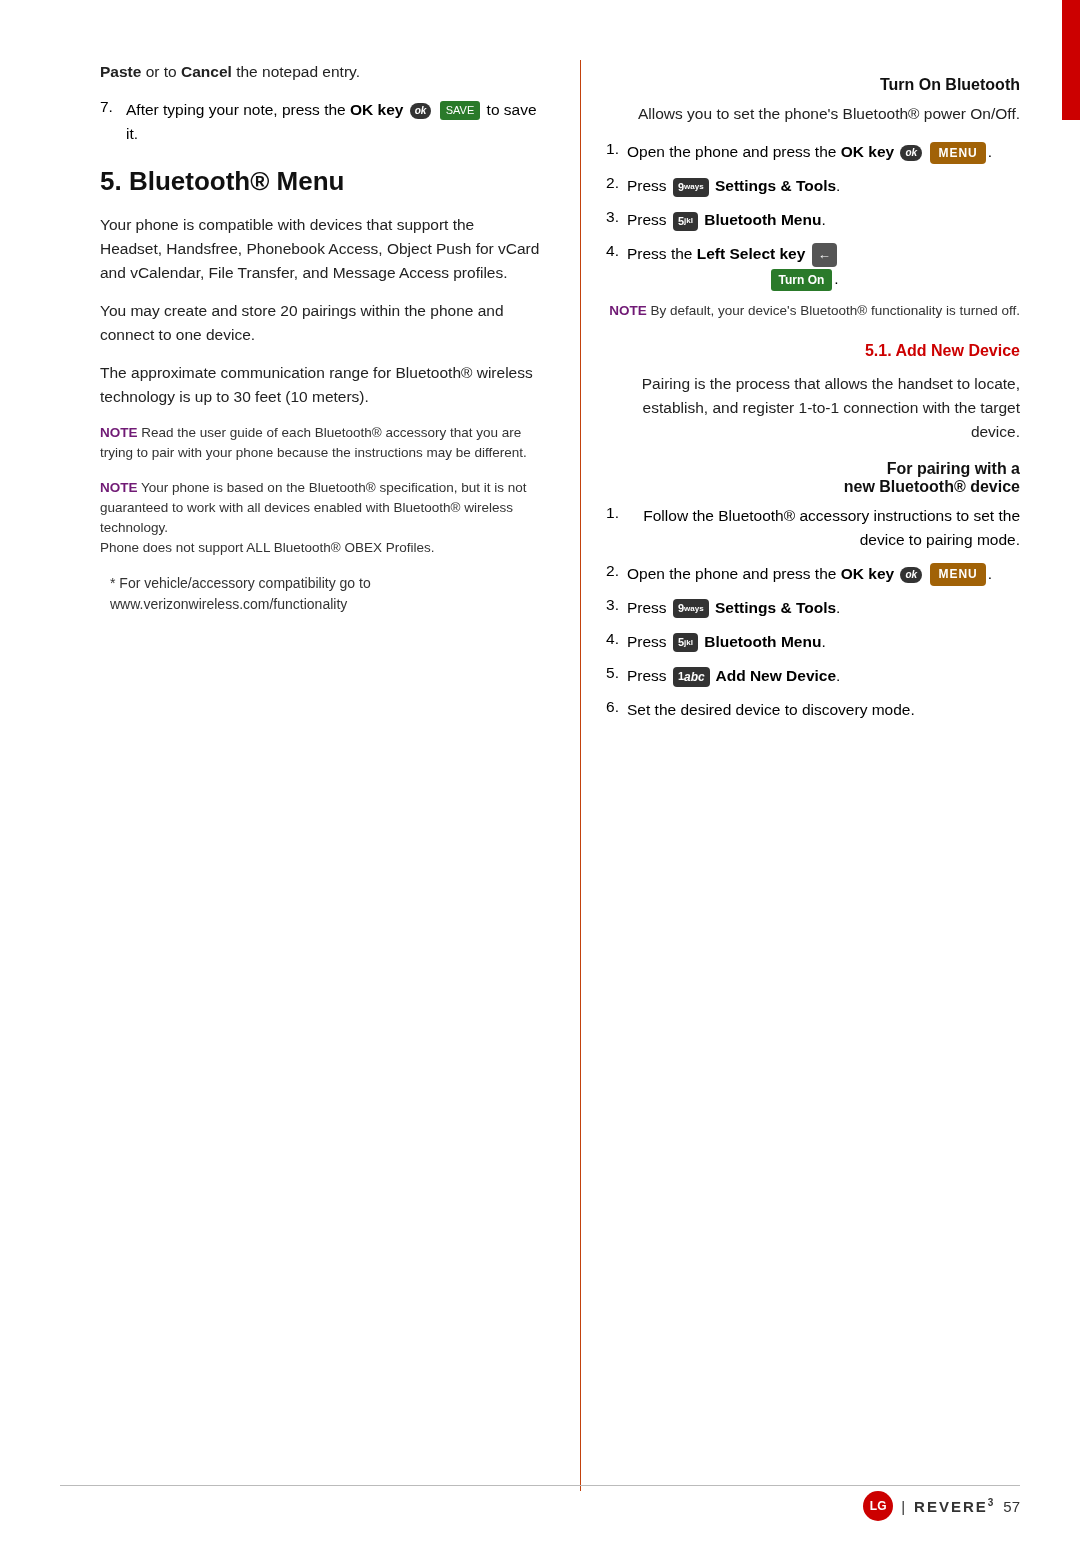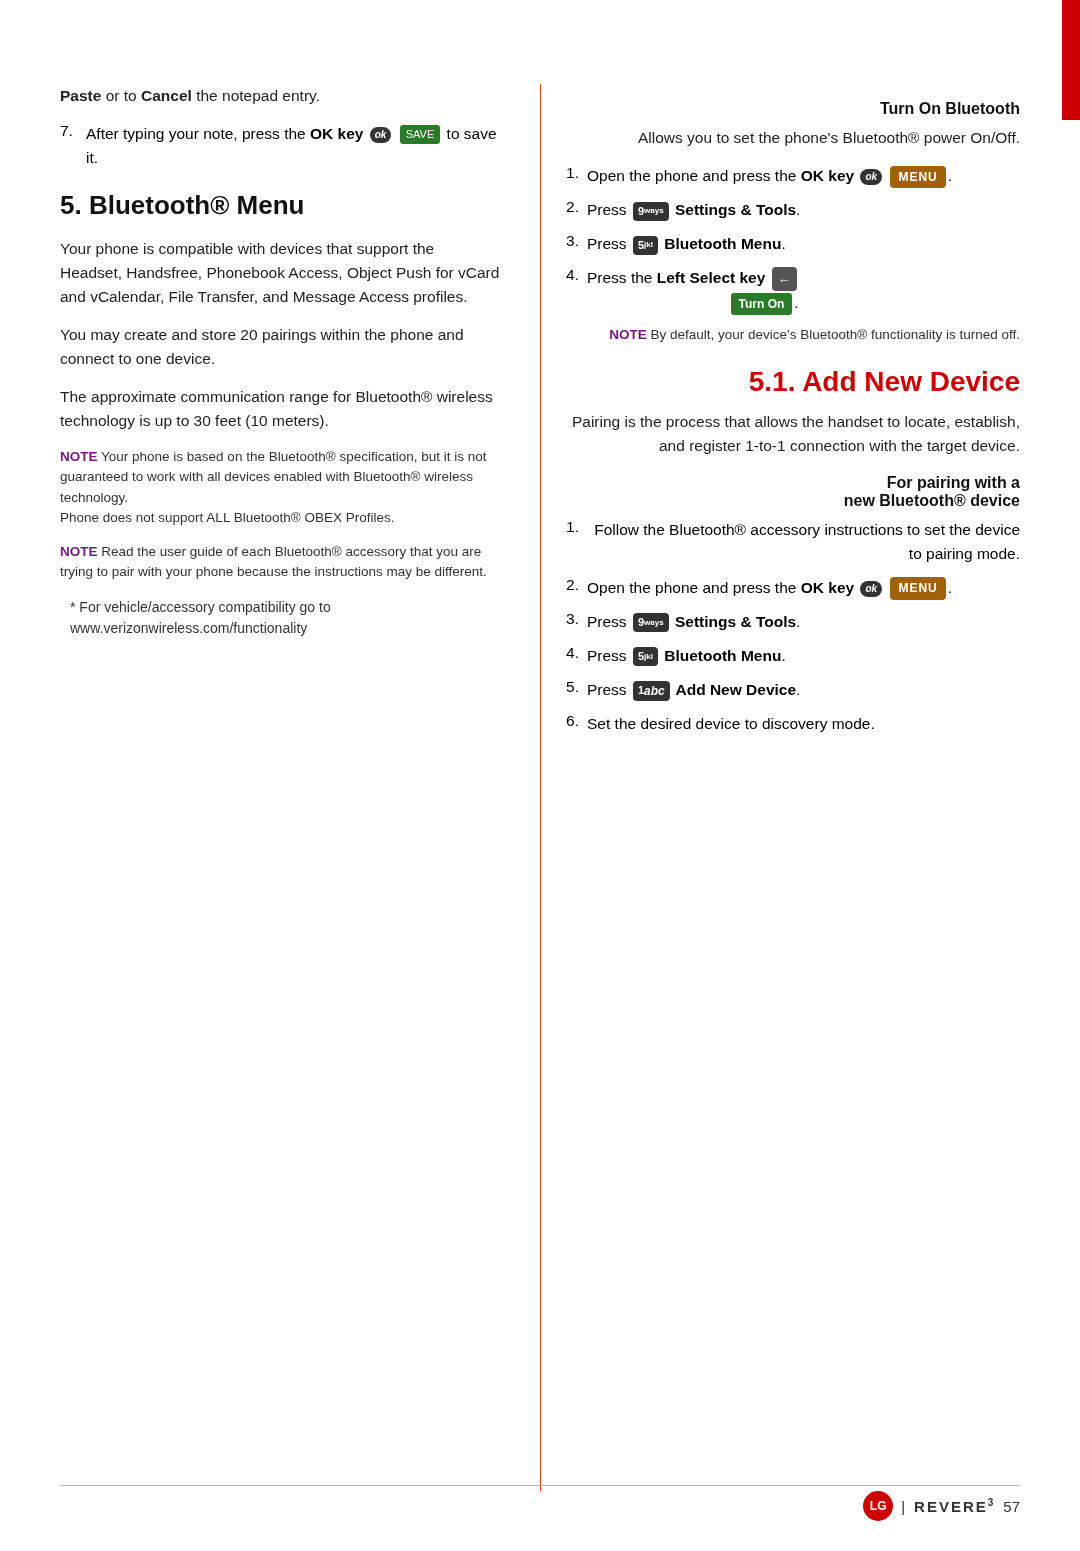--- a/index.html
+++ b/index.html
@@ -16,23 +16,24 @@
       position: absolute;
       top: 0;
       right: 0;
       width: 18px;
       height: 120px;
       background: #cc0000;
     }
 
     .page-content {
       display: flex;
-      padding: 84px 60px 60px 60px;
+      padding: 60px 60px 60px 60px;
       gap: 40px;
       height: 100%;
+      margin-left: 40px;
     }
 
     .left-column {
       width: 440px;
       flex-shrink: 0;
     }
 
     .right-column {
       flex: 1;
       padding-left: 20px;
@@ -76,21 +77,21 @@
 
     .section-title {
       font-size: 26px;
       font-weight: bold;
       color: #111;
       margin-bottom: 16px;
       margin-top: 20px;
     }
 
     .section-title-red {
-      font-size: 28px;
+      font-size: 16px;
       font-weight: bold;
       color: #cc0000;
       margin-bottom: 12px;
     }
 
     .subsection-title {
       font-size: 16px;
       font-weight: bold;
       color: #111;
       margin-bottom: 8px;
@@ -284,26 +285,26 @@
       <span>5. Bluetooth® Menu</span>
     </div>
 
     <p class="intro-text">Your phone is compatible with devices that support the Headset, Handsfree, Phonebook Access, Object Push for vCard and vCalendar, File Transfer, and Message Access profiles.</p>
 
     <p class="intro-text">You may create and store 20 pairings within the phone and connect to one device.</p>
 
     <p class="intro-text">The approximate communication range for Bluetooth® wireless technology is up to 30 feet (10 meters).</p>
 
     <div class="note-block">
+      <span class="note-label">NOTE</span><span>   Read the user guide of each Bluetooth® accessory that you are trying to pair with your phone because the instructions may be different.</span>
+    </div>
+
+    <div class="note-block">
       <span class="note-label">NOTE</span><span>   Your phone is based on the Bluetooth® specification, but it is not guaranteed to work with all devices enabled with Bluetooth® wireless technology.</span><br>
       <span>Phone does not support ALL Bluetooth® OBEX Profiles.</span>
-    </div>
-
-    <div class="note-block">
-      <span class="note-label">NOTE</span><span>   Read the user guide of each Bluetooth® accessory that you are trying to pair with your phone because the instructions may be different.</span>
     </div>
 
     <div class="bullet-asterisk">* For vehicle/accessory compatibility go to www.verizonwireless.com/functionality</div>
 
   </div>
 
   <div class="right-column">
 
     <div class="subsection-title">Turn On Bluetooth</div>
     <p class="intro-text">Allows you to set the phone's Bluetooth® power On/Off.</p>

